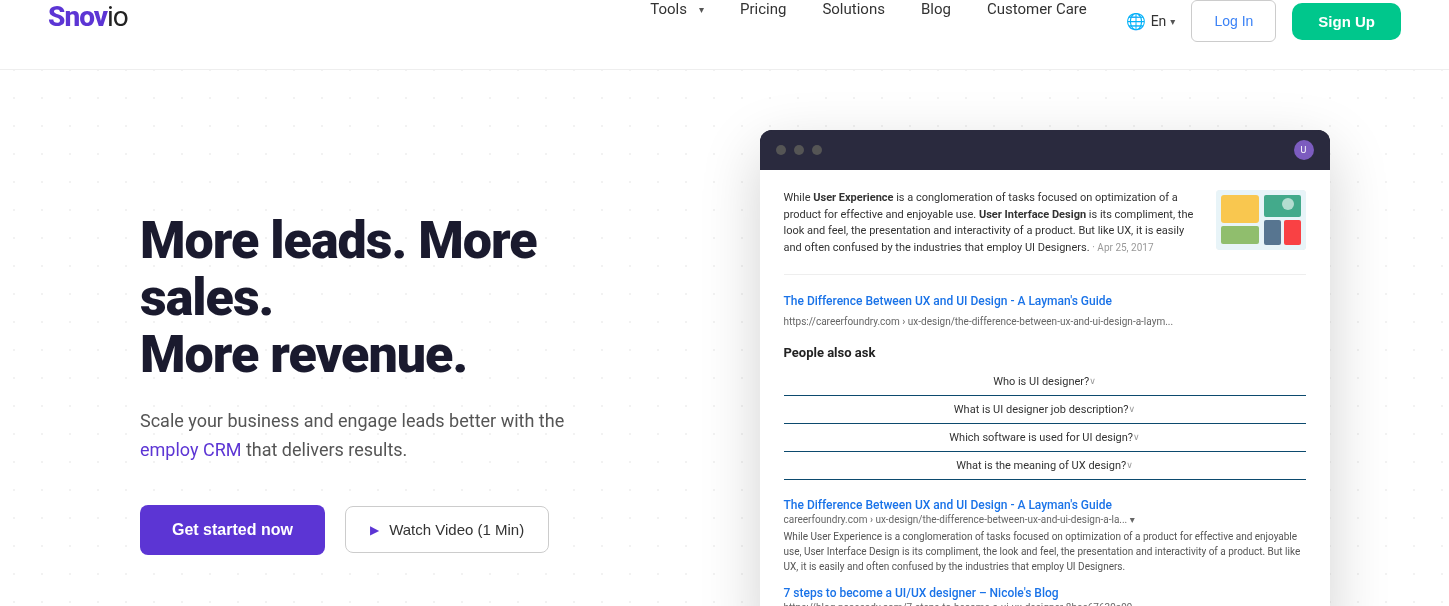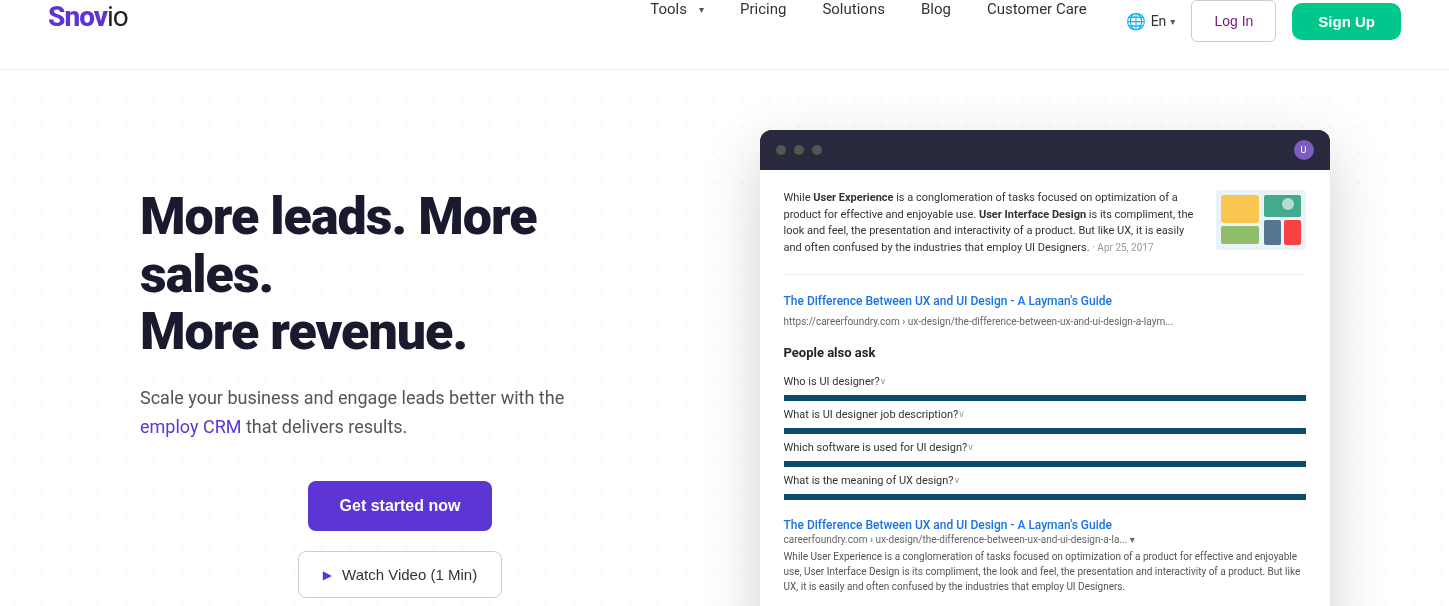--- a/index.html
+++ b/index.html
@@ -67,21 +67,21 @@
     .globe-icon {
       font-size: 16px;
       color: #666;
     }
     .login-btn {
       padding: 12px 22px;
       border: 1.5px solid #ccc;
       border-radius: 6px;
       background: #fff;
       font-size: 14px;
-      color: #701a75;
+      color: #3b82f6;
       cursor: pointer;
       font-weight: 500;
     }
     .signup-btn {
       padding: 10px 26px;
       background: #00c78c;
       border: none;
       border-radius: 10px;
       color: #fff;
       font-size: 15px;
@@ -116,21 +116,20 @@
       margin-bottom: 40px;
       max-width: 460px;
     }
     .hero-subtitle .highlight {
       color: #5c35d4;
     }
     .hero-buttons {
       display: flex;
       align-items: center;
       gap: 20px;
-      flex-direction: column;
     }
     .btn-primary {
       padding: 16px 32px;
       background: #5c35d4;
       color: #fff;
       border: none;
       border-radius: 8px;
       font-size: 16px;
       font-weight: 700;
       cursor: pointer;
@@ -254,23 +253,23 @@
     }
     .paa-title {
       font-size: 13px;
       font-weight: 700;
       color: #222;
       margin-bottom: 8px;
     }
     .paa-item {
       display: flex;
       align-items: center;
-      justify-content: flex-start;
+      justify-content: center;
       padding: 7px 0;
-      border-bottom: 6px solid #0c4a6e;
+      border-bottom: 1px solid #0c4a6e;
       font-size: 11px;
       color: #333;
     }
     .paa-chevron {
       font-size: 9px;
       color: #999;
     }
 
     
     .result-card2 {

